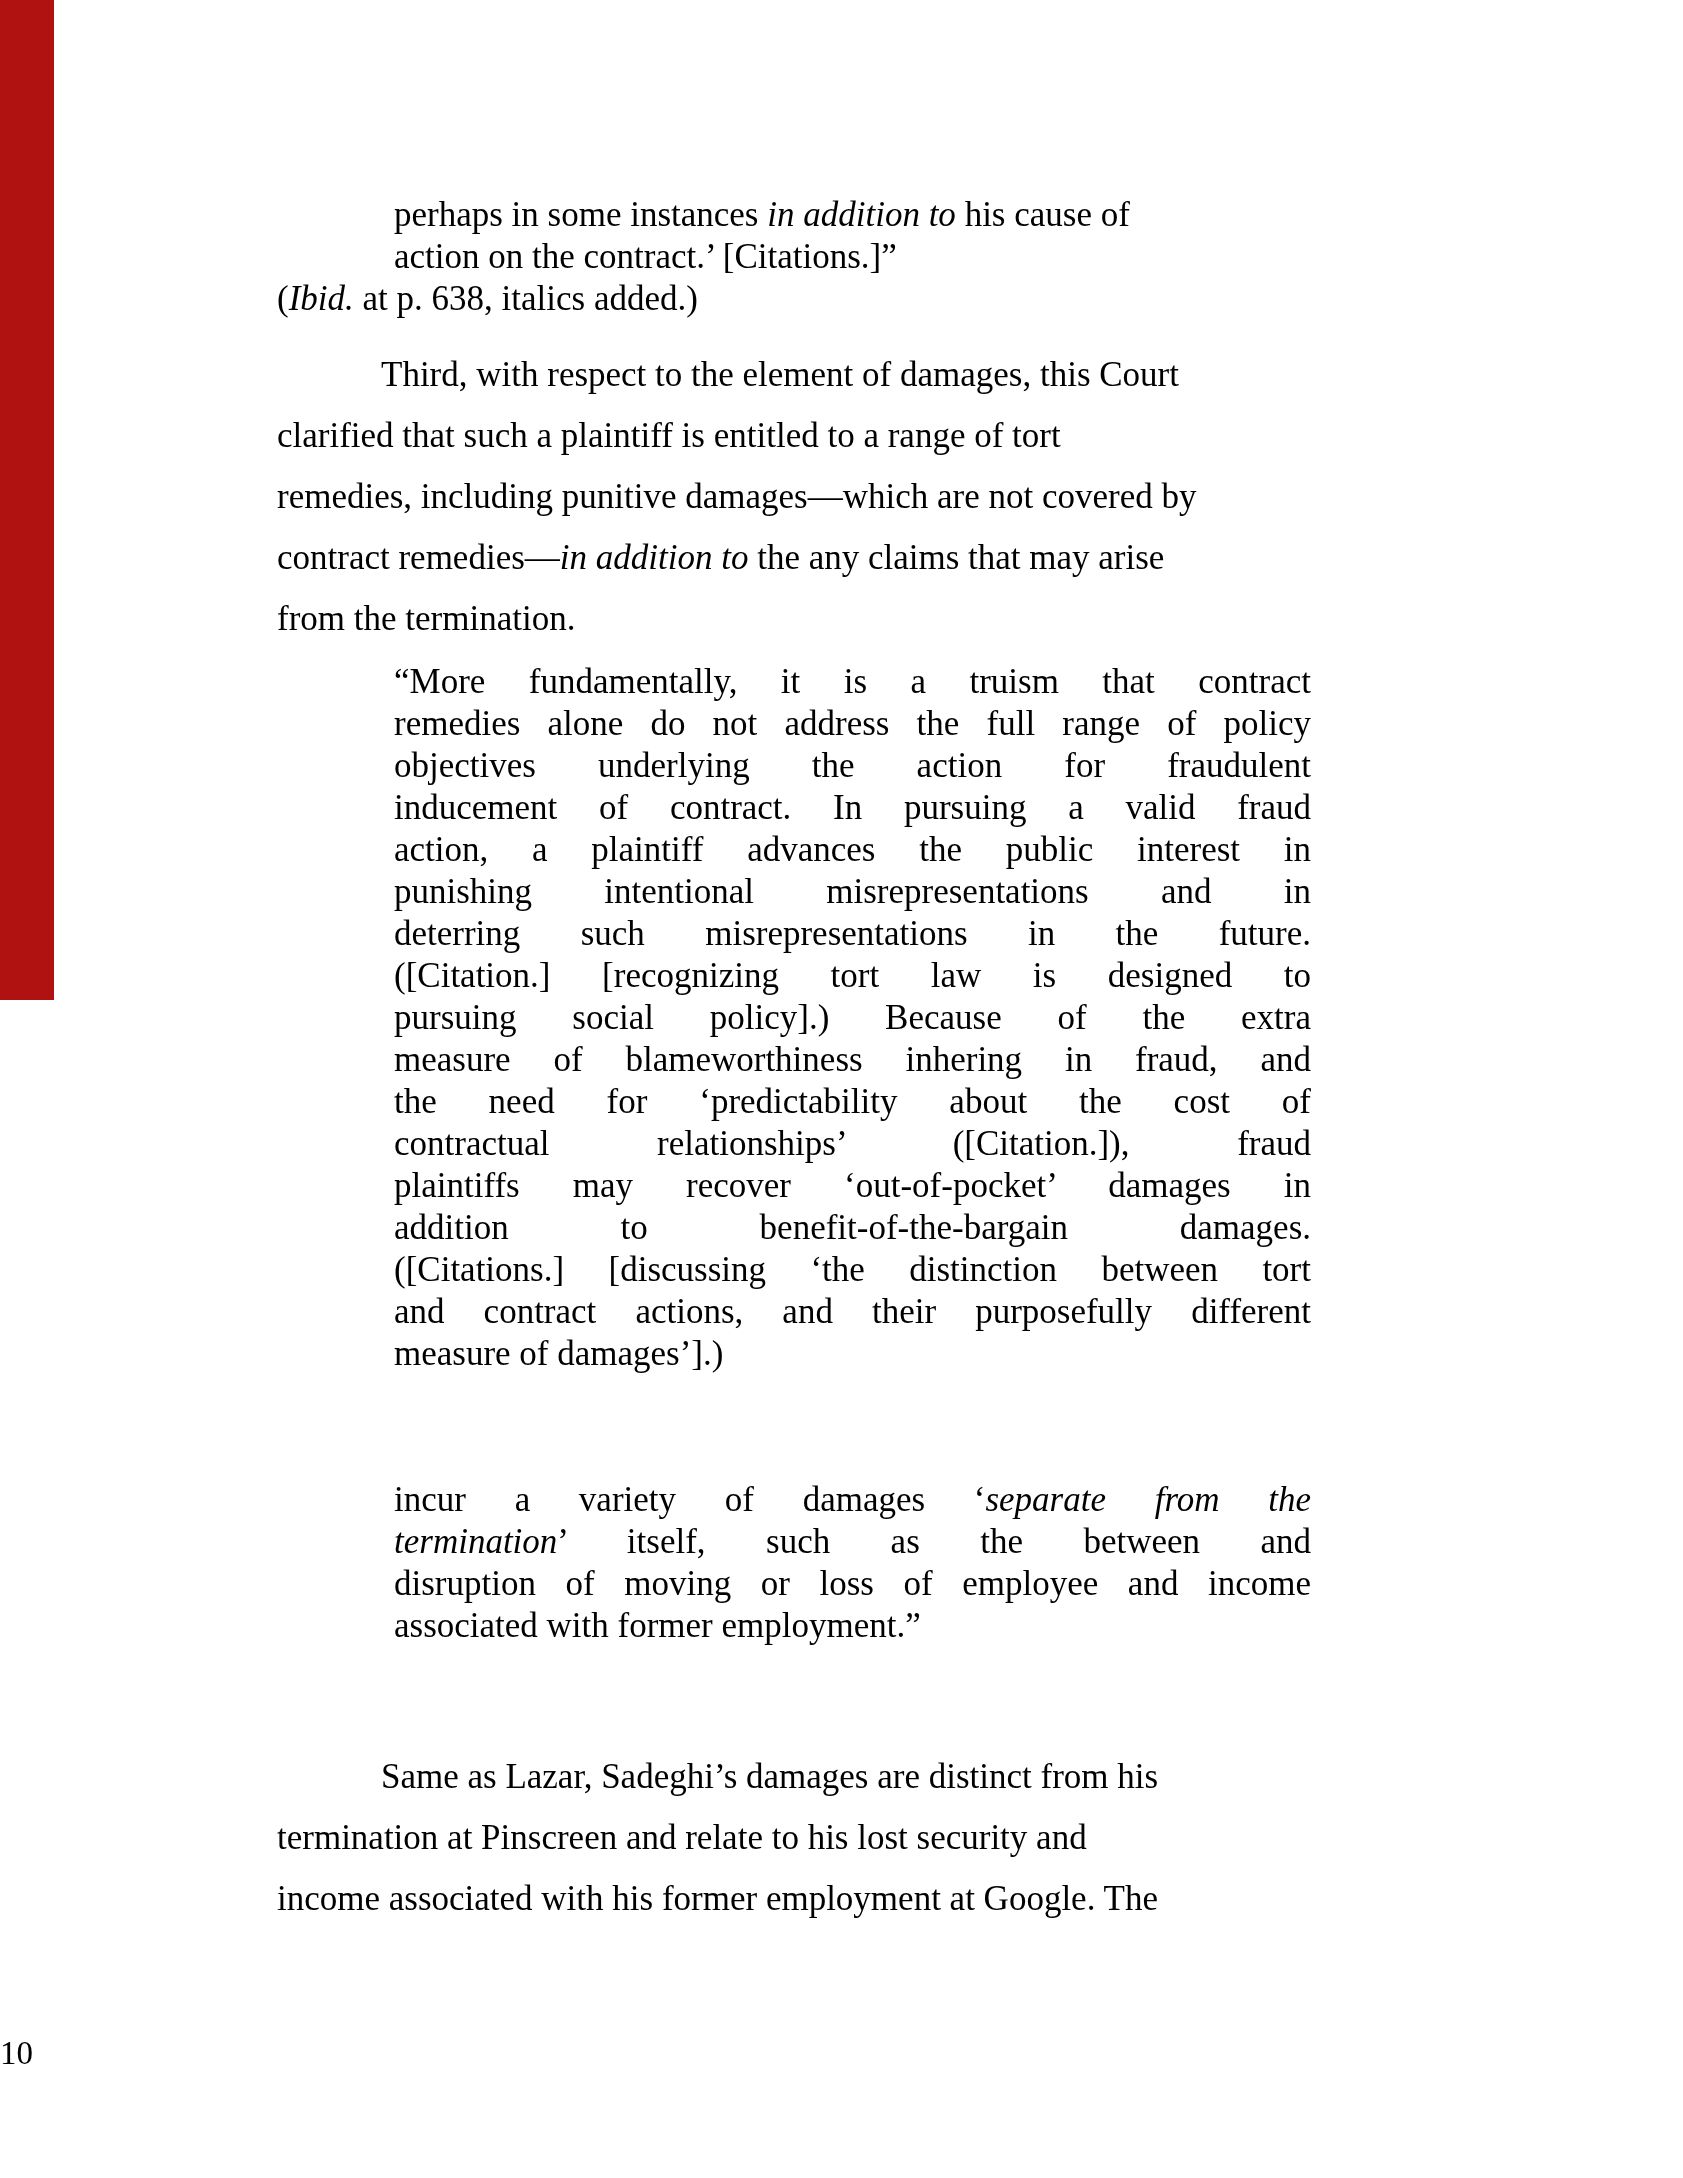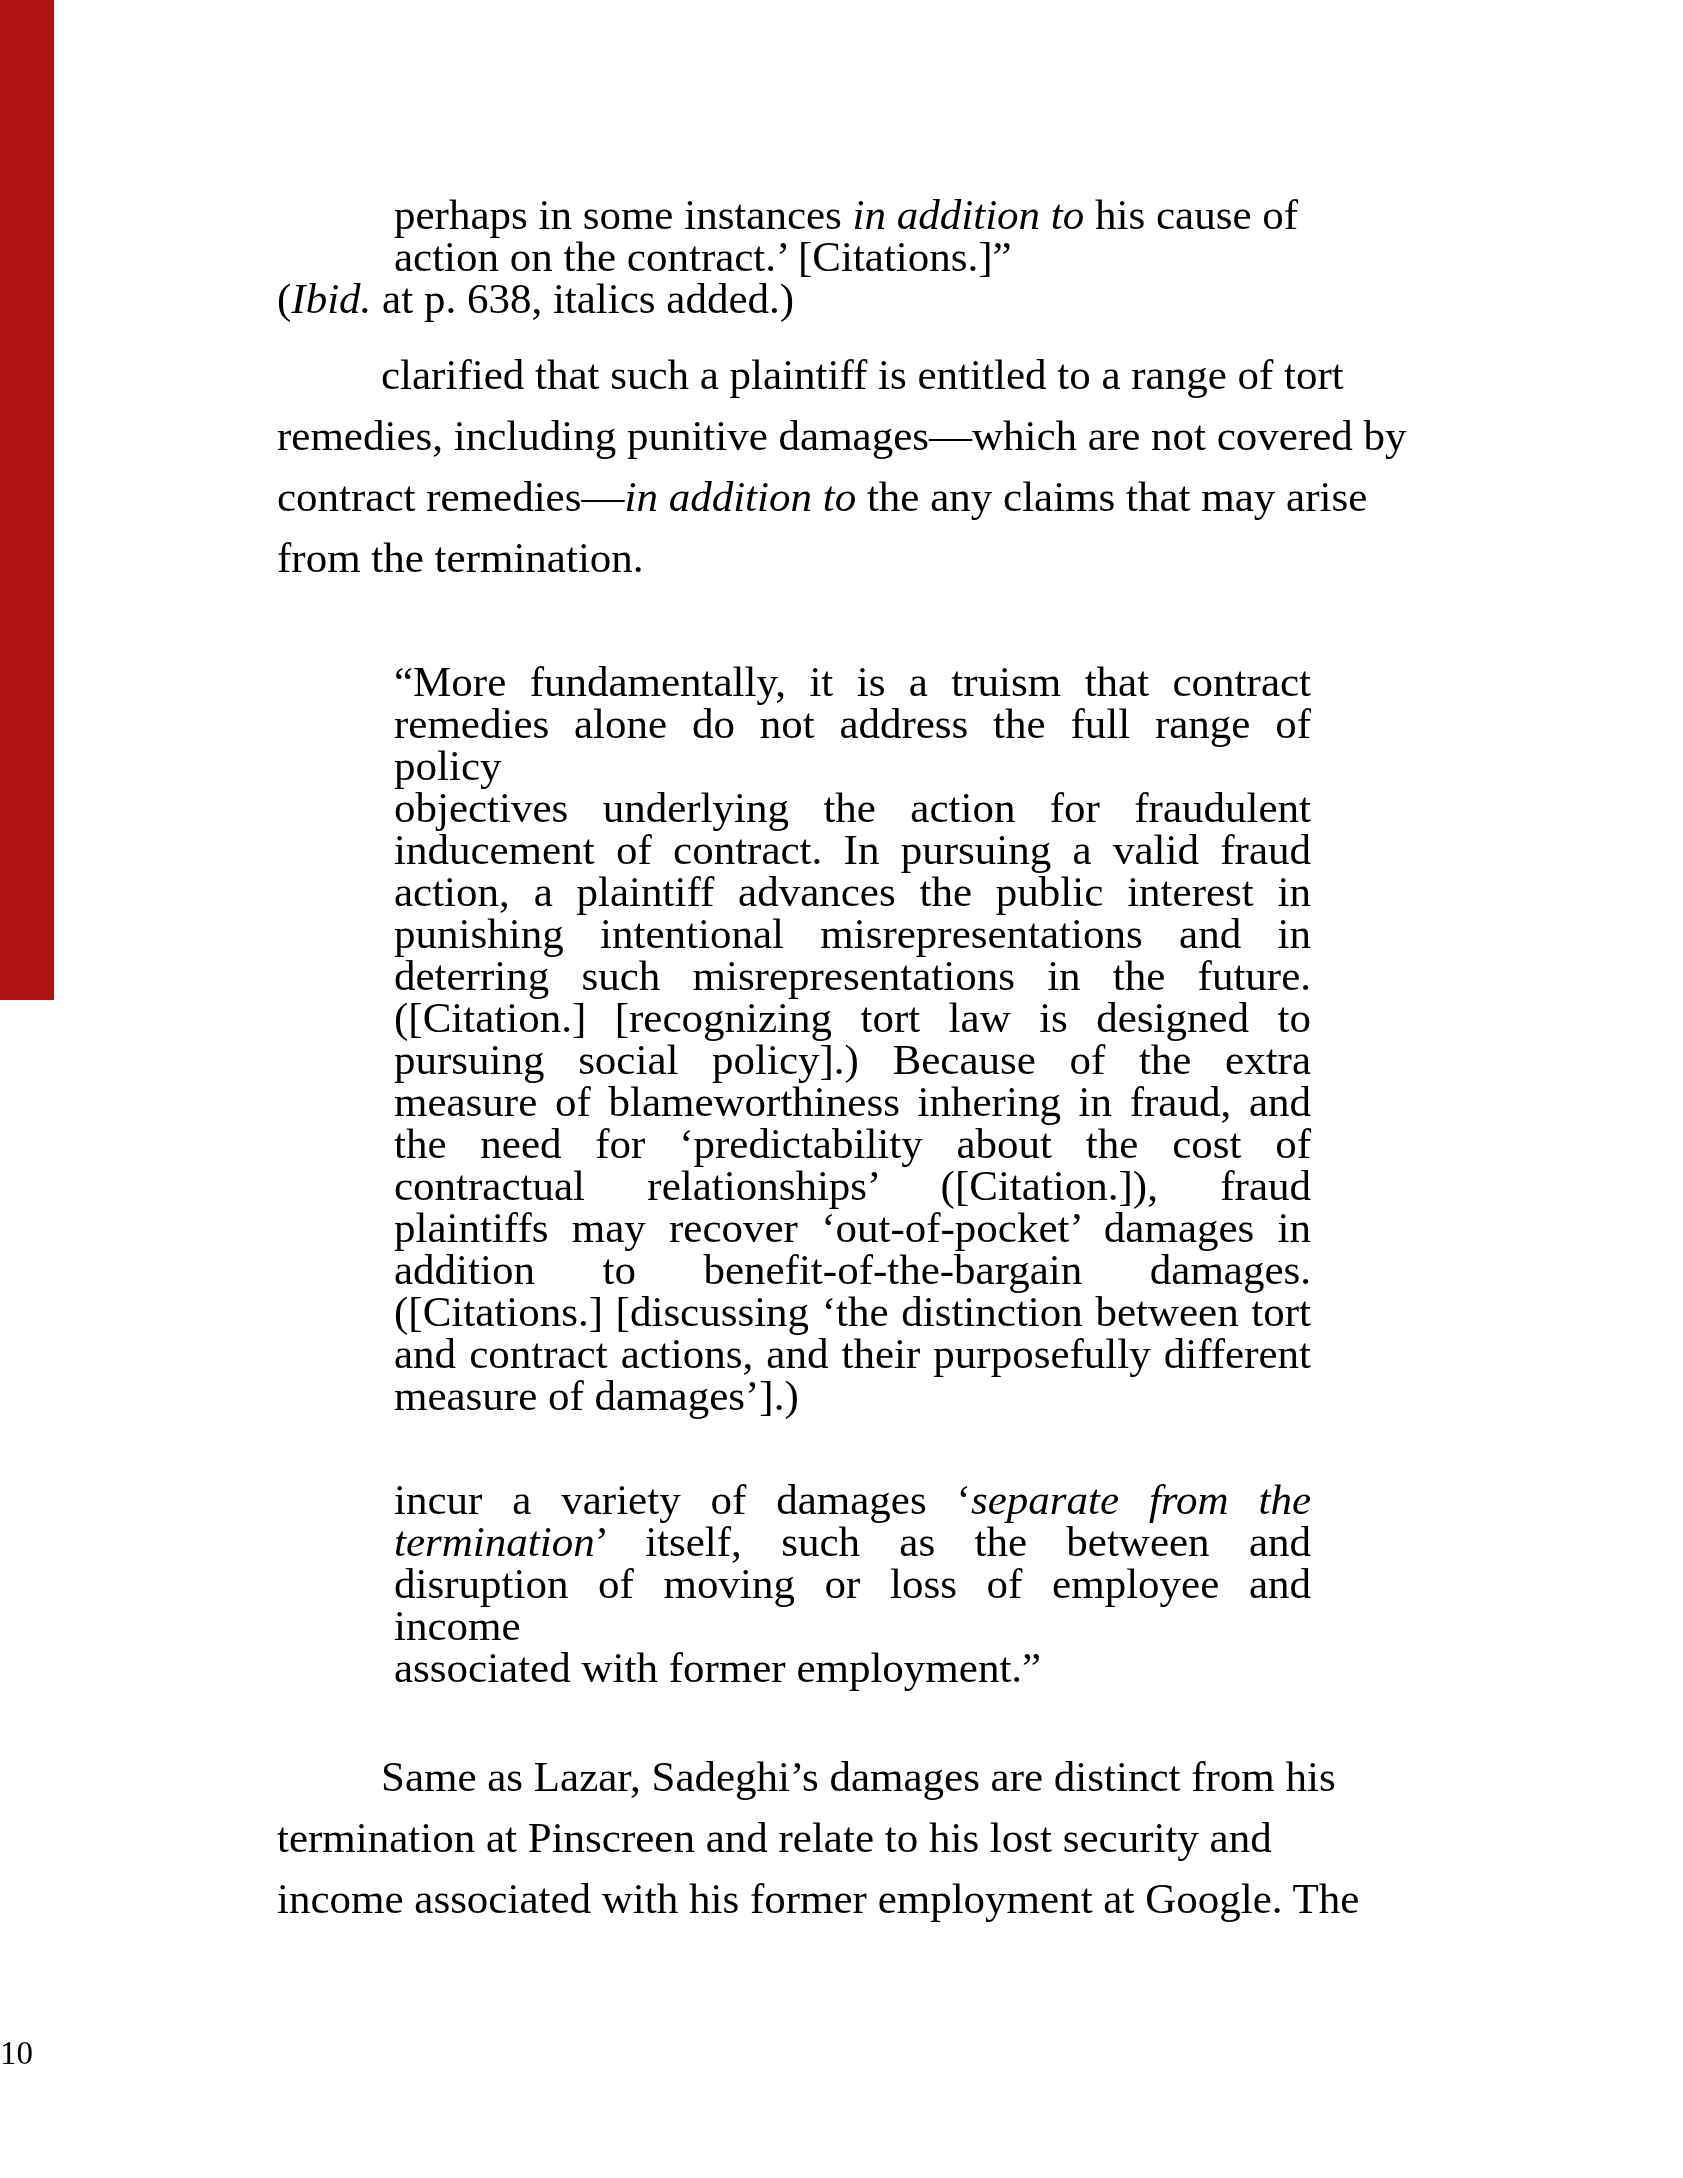--- a/index.html
+++ b/index.html
@@ -12,21 +12,21 @@
     color: #000000;
     overflow: hidden;
   }
   .accent {
     position: absolute;
     left: 0;
     top: 0;
     width: 54px;
     height: 1000px;
   }
-  .block { position: absolute; font-size: 43px; }
+  .block { position: absolute; font-size: 35px; }
   .line { white-space: nowrap; }
   
   .quote { line-height: 42px; left: 394px; width: 917px; }
   .quote .line { white-space: normal; }
   .quote.justify .line { text-align: justify; text-align-last: justify; }
   .quote.justify .line.last { text-align: left; text-align-last: left; }
   
   .para { line-height: 61px; left: 277px; width: 1079px; }
   .para .line:first-child { padding-left: 104px; }
   .cite { left: 277px; line-height: 42px; margin: 0; }
@@ -49,20 +49,21 @@
   <div class="accent" style="background: rgb(176, 18, 18);"></div>
 
   <section class="block quote" style="top:194px">
       <div class="line"><span>perhaps in some instances </span><i>in addition to</i><span> his cause of</span></div>
       <div class="line last"><span>action on the contract.’  [Citations.]”</span></div>
     </section>
 
   <p class="block cite" style="top:278px"><span>(</span><i>Ibid.</i><span> at p. 638, italics added.)</span></p>
 
   <section class="block para" style="top:344px">
+      <div class="line"><span>Third, with respect to the element of damages, this Court</span></div>
       <div class="line"><span>clarified that such a plaintiff is entitled to a range of tort</span></div>
       <div class="line"><span>remedies, including punitive damages—which are not covered by</span></div>
       <div class="line"><span>contract remedies—</span><i>in addition to</i><span> the any claims that may arise</span></div>
       <div class="line last"><span>from the termination.</span></div>
     </section>
 
   <section class="block quote justify" style="top:661px">
       <div class="line"><span>“More fundamentally, it is a truism that contract</span></div>
       <div class="line"><span>remedies alone do not address the full range of policy</span></div>
       <div class="line"><span>objectives underlying the action for fraudulent</span></div>

